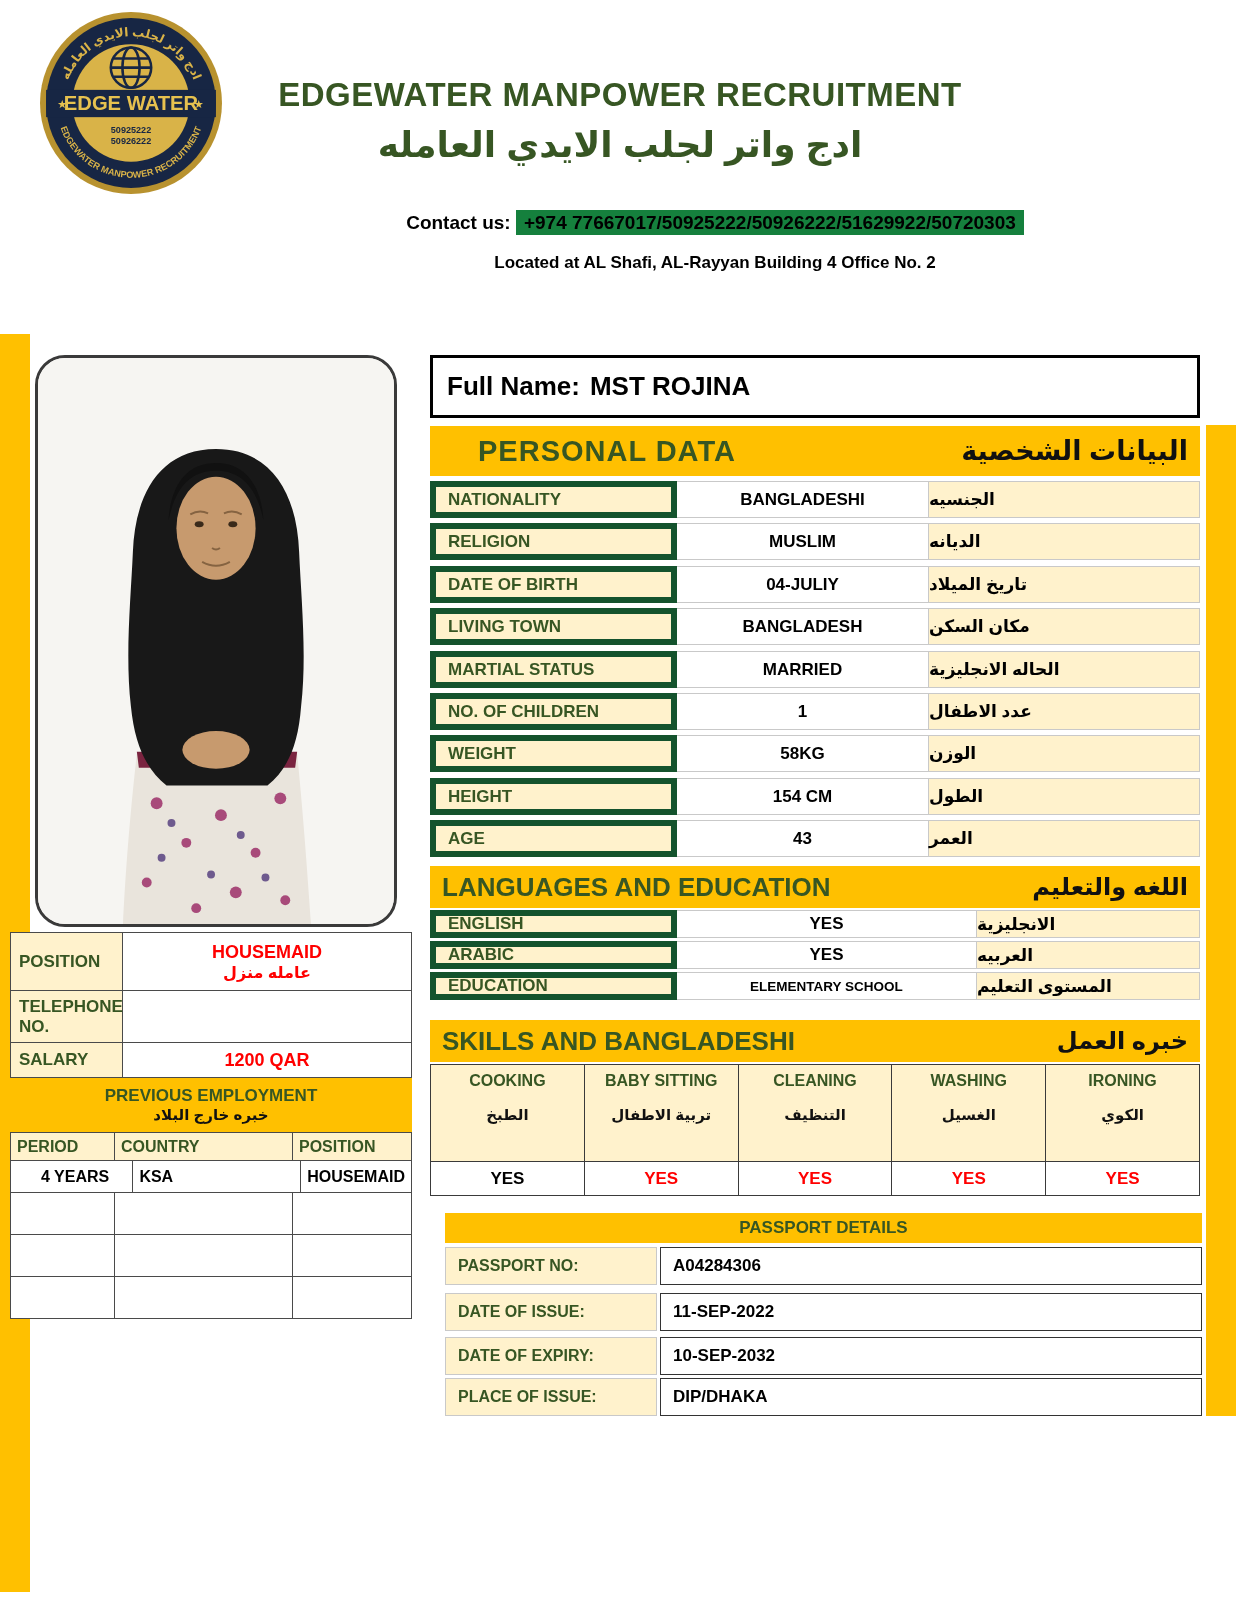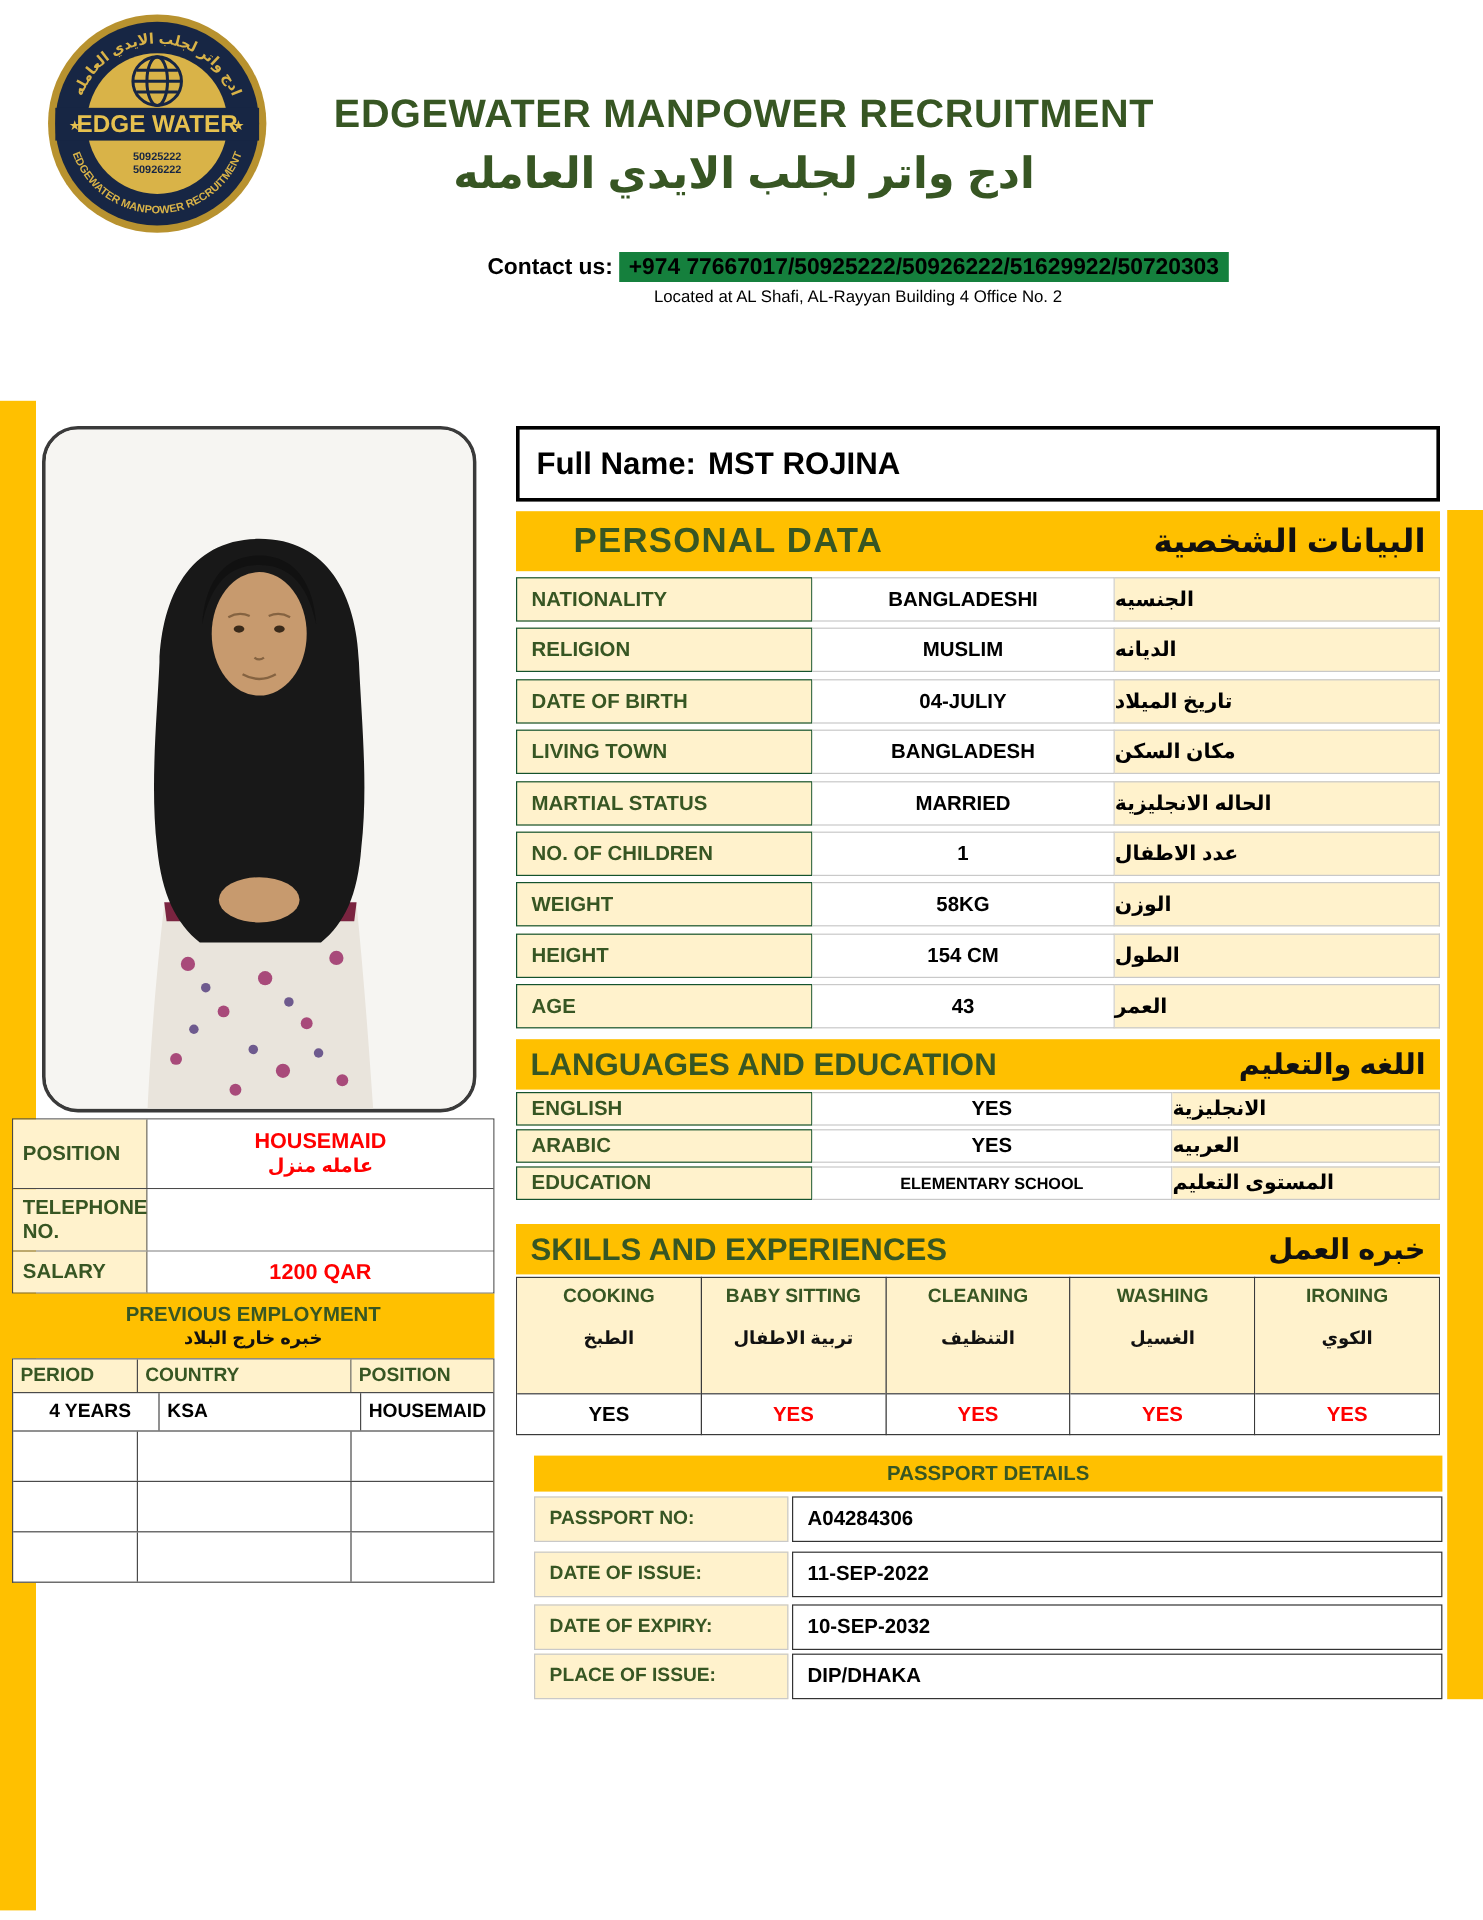--- a/index.html
+++ b/index.html
@@ -9,21 +9,21 @@
   .abs { position:absolute; }
 
   
   .logo { left:38px; top:10px; width:186px; height:186px; }
   .head-titles { left:225px; top:76px; width:790px; text-align:center; }
   .company-title { font-size:33px; font-weight:800; color:#375623; letter-spacing:.5px; }
   .company-title-ar { font-size:36px; font-weight:bold; color:#375623; margin-top:10px; direction:rtl; }
   .contact-block { left:245px; top:212px; width:940px; text-align:center; }
   .contact-line { font-size:19px; font-weight:bold; }
   .contact-highlight { background:#15803d; padding:2px 8px; }
-  .address-line { font-size:14px; font-weight:normal; margin-top:5px; }
+  .address-line { font-size:17px; font-weight:bold; margin-top:19px; }
 
   
   .banner { left:0; top:276px; width:1236px; height:58px; background:#FFC000;
             display:flex; align-items:center; justify-content:center; }
   .banner-text { font-size:38px; font-weight:800; color:#375623; letter-spacing:1px; }
   .left-strip  { left:0; top:334px; width:30px; height:1258px; background:#FFC000; }
   .right-strip { left:1206px; top:425px; width:30px; height:991px; background:#FFC000; }
 
   
   .photo-frame { left:35px; top:355px; width:362px; height:572px; border:3px solid #3a3a3a;
@@ -39,21 +39,21 @@
   .fullname-box { left:430px; top:355px; width:770px; height:63px; border:3px solid #000;
                   background:#fff; display:flex; align-items:center; padding-left:14px;
                   font-size:26px; font-weight:800; }
   .fullname-box .nm { margin-left:10px; }
 
   .pd-head { left:430px; top:426px; width:770px; height:50px; padding:0 12px 0 48px; }
   .pd-head .en { font-size:29px; letter-spacing:1px; }
   .pd-head .ar { font-size:27px; }
 
   .row3 { left:430px; width:770px; display:flex; }
-  .row3 .lbl { width:247px; background:#FFF2CC; border:1px solid #14532d; display:flex;
+  .row3 .lbl { width:247px; background:#FFF2CC; border:6px solid #14532d; display:flex;
                align-items:center; padding-left:12px; color:#375623; font-weight:bold; font-size:17px; }
   .row3 .val { background:#fff; border:1px solid #c9c9c9; border-left:none; display:flex;
                align-items:center; justify-content:center; font-weight:bold; font-size:17px; text-align:center; }
   .row3 .arb { flex:1; background:#FFF2CC; border:1px solid #c9c9c9; border-left:none; display:flex;
                align-items:center; justify-content:flex-end; padding-right:12px;
                font-weight:bold; font-size:17px; direction:rtl; }
   .pd-row { height:37px; }
   .pd-row .val { width:252px; }
   .lang-row { height:28px; }
   .lang-row .val { width:300px; }
@@ -273,21 +273,21 @@
     <div class="val">YES</div>
     <div class="arb">العربيه</div>
   </div>
   <div class="abs row3 lang-row" style="top:972px">
     <div class="lbl">EDUCATION</div>
     <div class="val val-small">ELEMENTARY SCHOOL</div>
     <div class="arb">المستوى التعليم</div>
   </div>
 
   <div class="abs sec-head skills-head" style="top:1020px">
-    <span class="en">SKILLS AND EXPERIENCES</span>
+    <span class="en">SKILLS AND BANGLADESHI</span>
     <span class="ar" dir="rtl">خبره العمل</span>
   </div>
 
   <div class="abs skills-table">
     <div class="sk-col">
       <div class="sk-head-cell">
         <div class="sk-en">COOKING</div>
         <div class="sk-ar" dir="rtl">الطبخ</div>
       </div>
       <div class="sk-val yes-black">YES</div>

